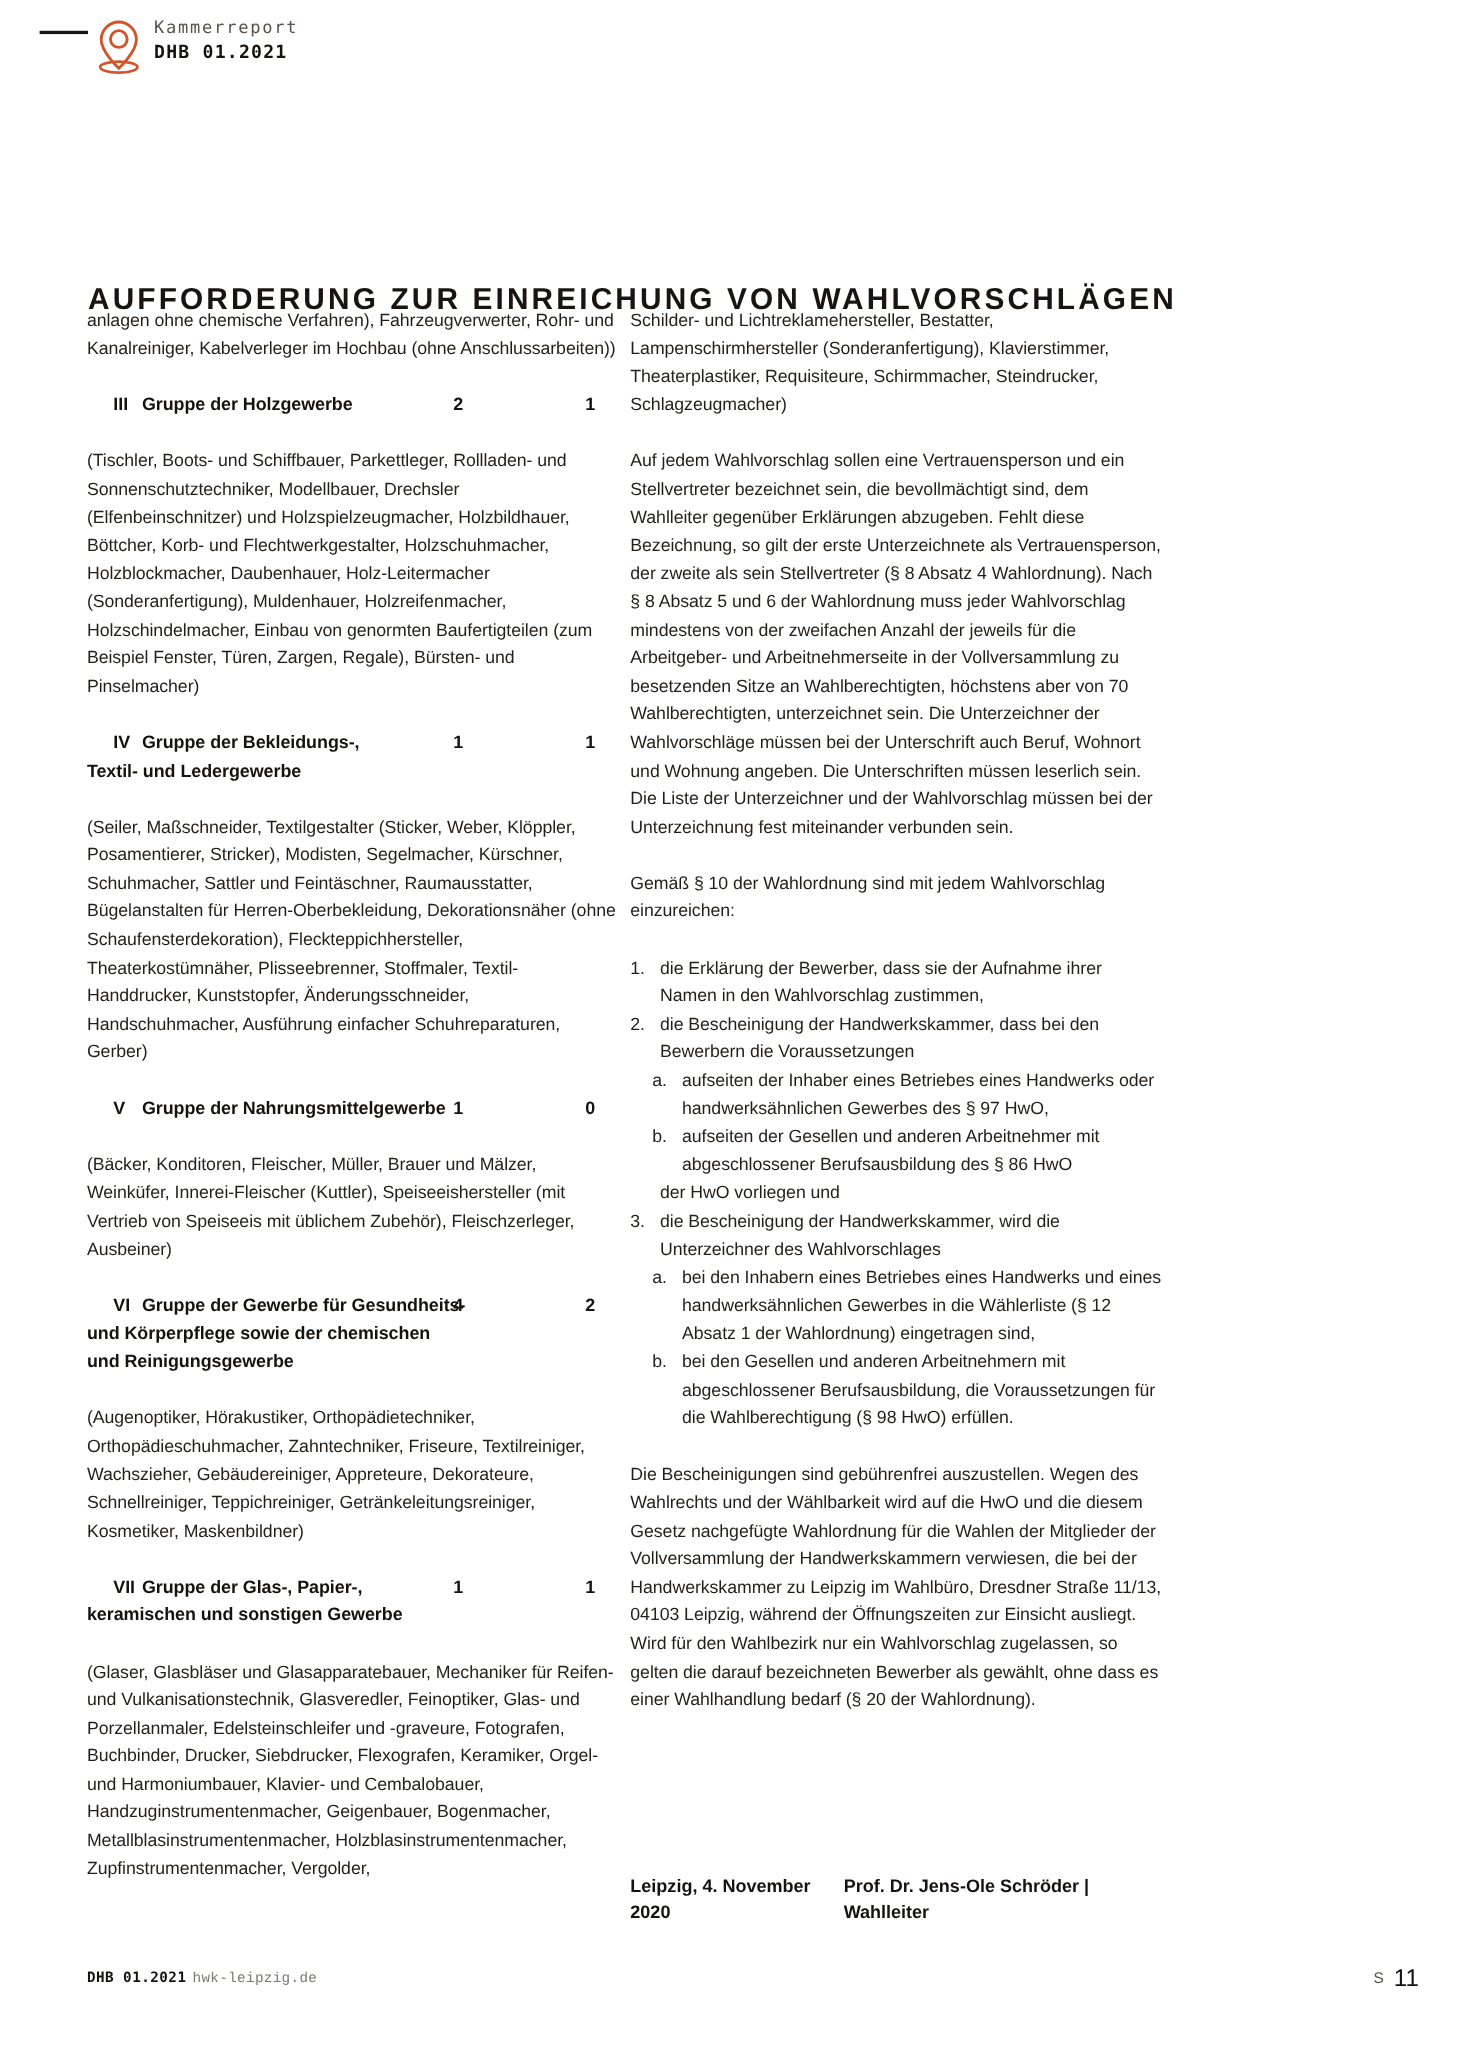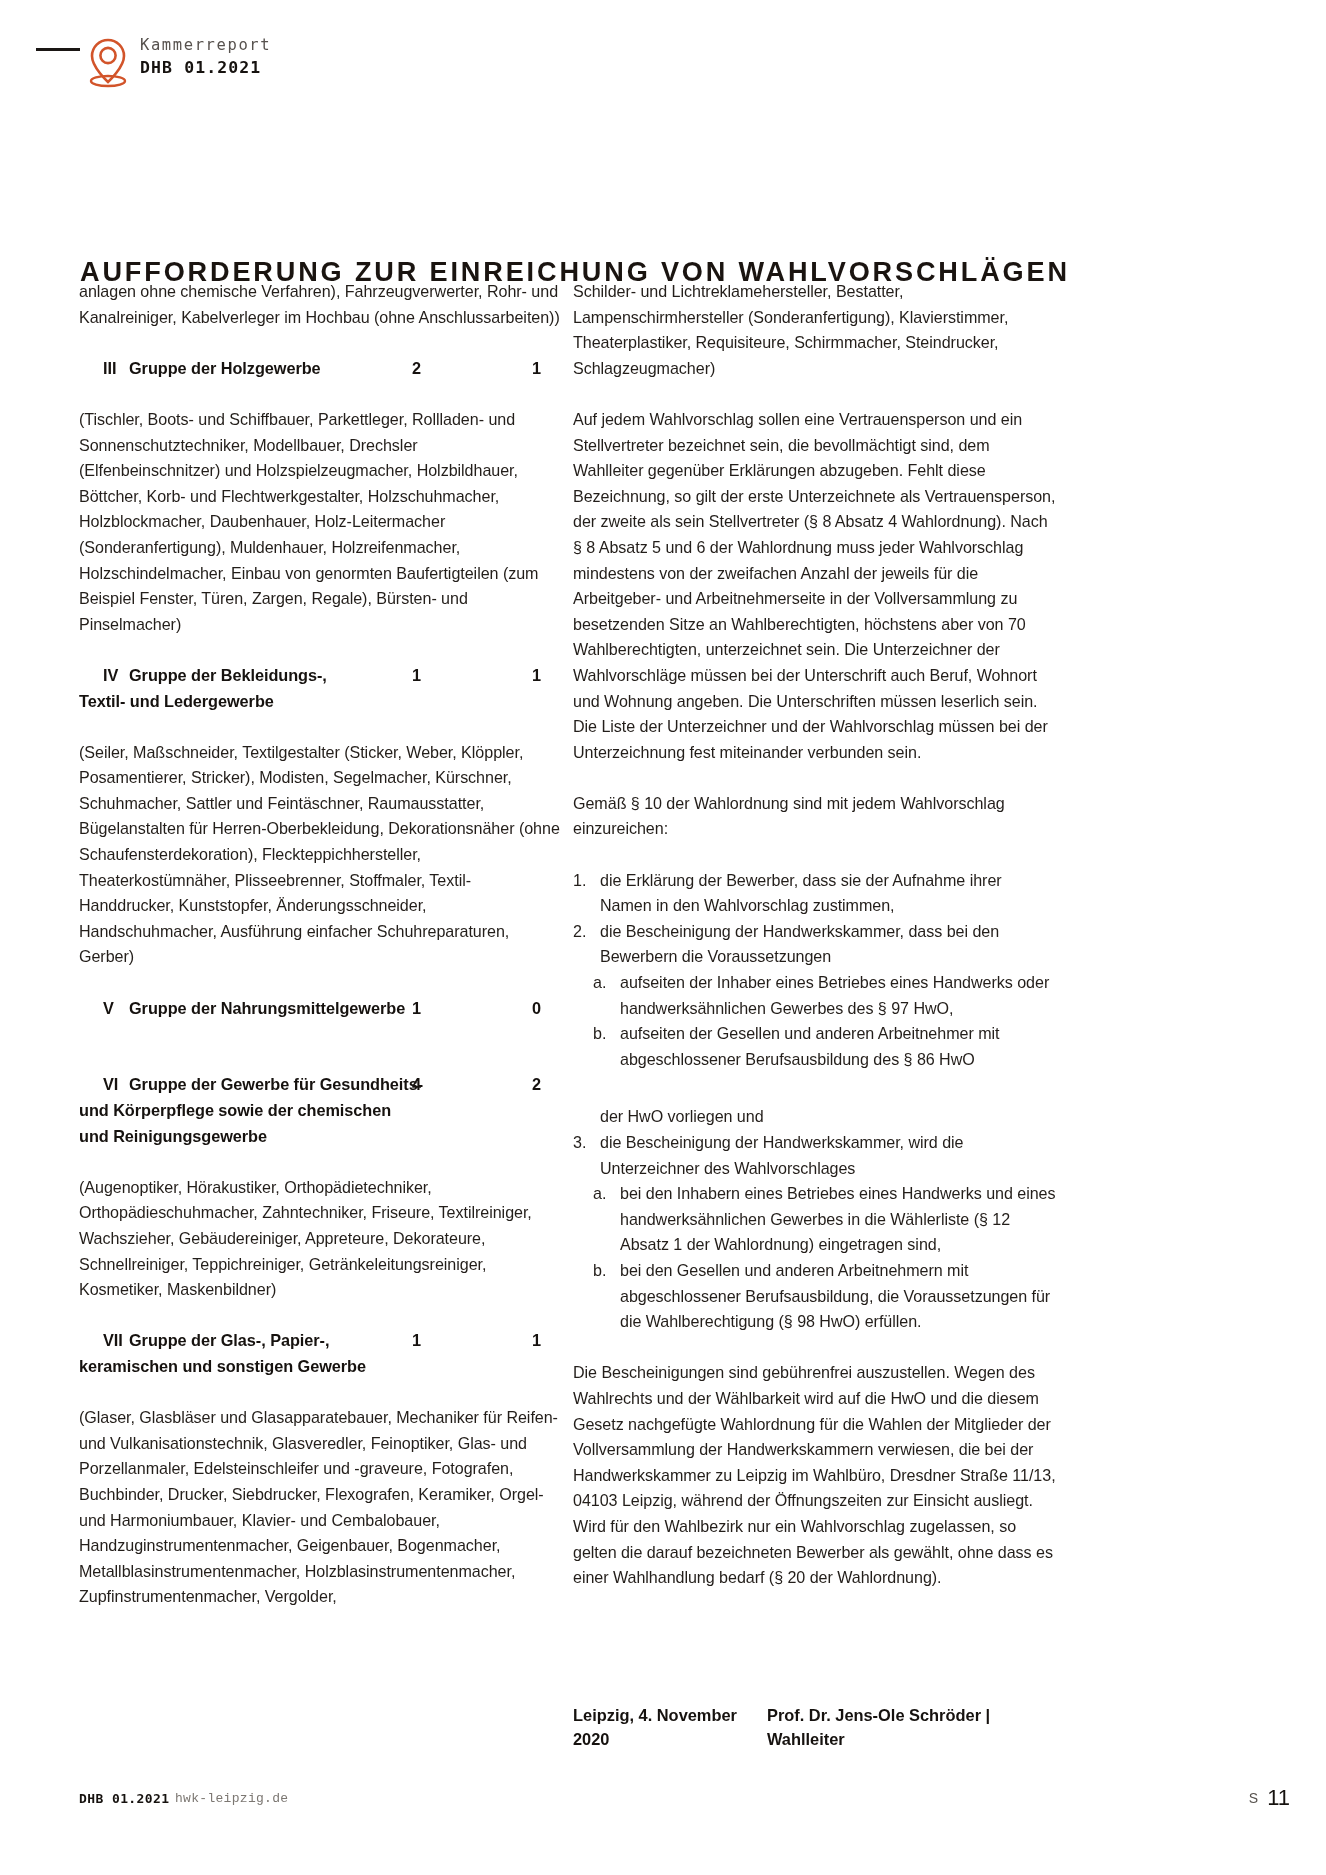--- a/index.html
+++ b/index.html
@@ -20,21 +20,21 @@
   .page {
     position: absolute;
     inset: 0;
     background: #ffffff;
   }
 
   
   .runhead {
     position: absolute;
     left: 0;
-    top: 36px;
+    top: 16px;
     width: 1244px;
     height: 60px;
   }
   .runhead-rule {
     position: absolute;
     left: 36px;
     top: 12px;
     width: 44px;
     height: 3px;
     background: #1a1614;
@@ -146,21 +146,21 @@
     position: relative;
     padding-left: 27px;
     margin-left: 20px;
   }
   .sublist .li > .marker {
     position: absolute;
     left: 0;
     top: 0;
     width: 24px;
   }
-  .cont-line { padding-left: 27px; margin-top: 32px; }
+  .cont-line { padding-left: 27px; }
 
   
   .signature {
     position: absolute;
     left: 573px;
     top: 1703px;
     width: 483px;
     font-weight: bold;
     font-size: 16.4px;
     line-height: 24px;
@@ -262,20 +262,21 @@
     <div class="gap"></div>
     <p>(Seiler, Maßschneider, Textilgestalter (Sticker, Weber, Klöppler, Posamentierer, Stricker), Modisten, Segelmacher, Kürschner, Schuhmacher, Sattler und Feintäschner, Raumausstatter, Bügelanstalten für Herren-Oberbekleidung, Dekorationsnäher (ohne Schaufensterdekoration), Fleckteppichhersteller, Theaterkostümnäher, Plisseebrenner, Stoffmaler, Textil-Handdrucker, Kunststopfer, Änderungsschneider, Handschuhmacher, Ausführung einfacher Schuhreparaturen, Gerber)</p>
     <div class="gap"></div>
 
     <div class="grouphead">
       <span class="roman">V</span><span class="gtitle">Gruppe der Nahrungsmittelgewerbe</span>
       <span class="num-a">1</span>
       <span class="num-b">0</span>
     </div>
     <div class="gap"></div>
+    <p>(Bäcker, Konditoren, Fleischer, Müller, Brauer und Mälzer, Weinküfer, Innerei-Fleischer (Kuttler), Speiseeishersteller (mit Vertrieb von Speiseeis mit üblichem Zubehör), Fleischzerleger, Ausbeiner)</p>
     <div class="gap"></div>
 
     <div class="grouphead">
       <span class="roman">VI</span><span class="gtitle">Gruppe der Gewerbe für Gesundheits-</span>
       <span class="num-a">4</span>
       <span class="num-b">2</span>
     </div>
     <div class="grouphead">
       <span>und Körperpflege sowie der chemischen</span>
     </div>

